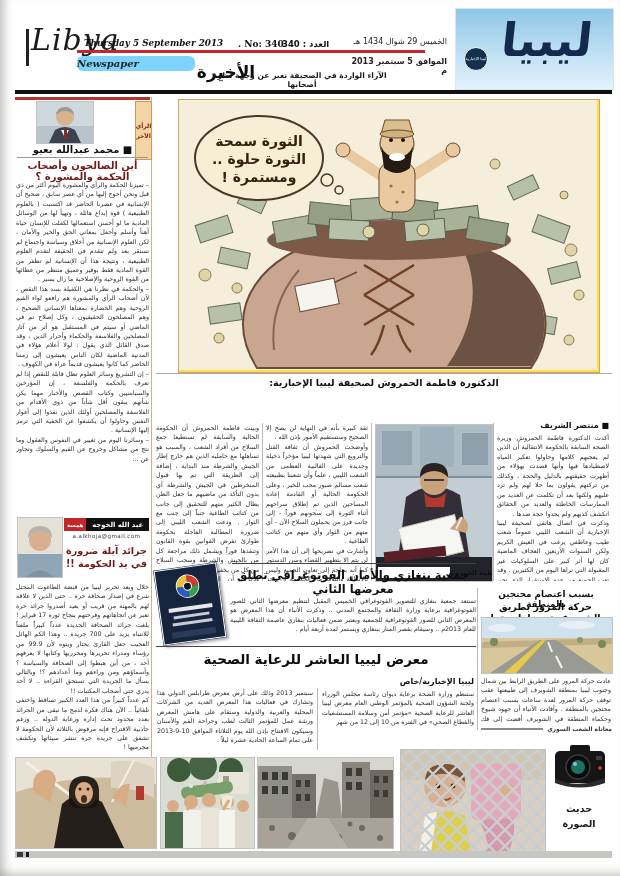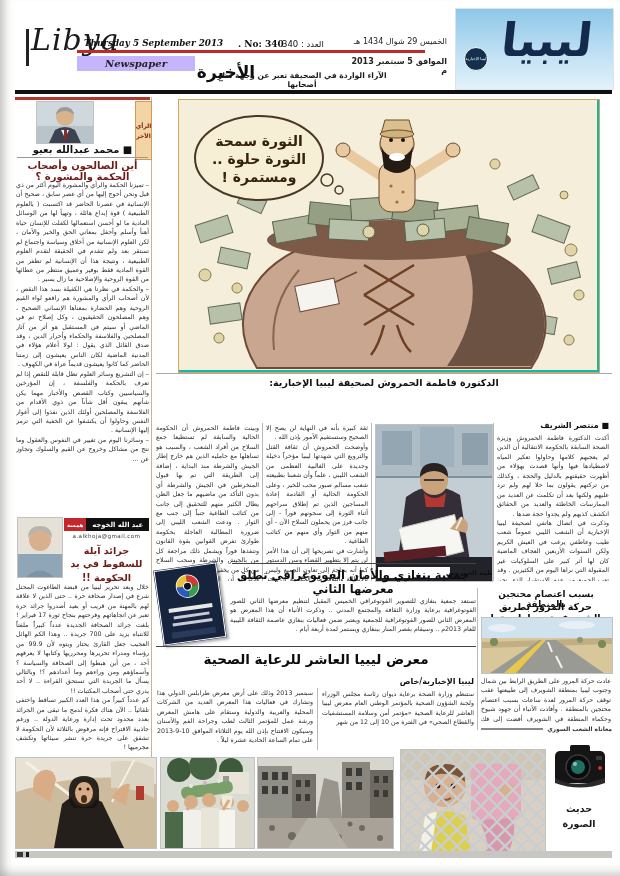--- a/index.html
+++ b/index.html
@@ -19,25 +19,25 @@
 </style>
 </head>
 <body>
 
 <div id="page">
 
   <div class="abs" style="left:26px;top:29px;width:3px;height:37px;background:#222;"></div>
   <div class="abs serif" style="left:31px;top:22px;font-style:italic;font-size:30px;color:#1a1a1a;letter-spacing:1px;">Libya</div>
   <div class="abs serif" style="left:84px;top:38px;font-size:8.8px;font-weight:bold;font-style:italic;color:#111;">Thursday 5 September 2013</div>
   <div class="abs" style="left:77px;top:50px;width:348px;height:3px;background:#c2272c;"></div>
-  <div class="abs" style="left:77px;top:56px;width:118px;height:15px;background:#c4b5fd;display:flex;align-items:center;justify-content:center;">
+  <div class="abs" style="left:77px;top:56px;width:118px;height:15px;background:#7dd3fc;display:flex;align-items:center;border-radius:6px;">
     <span class="serif" style="font-size:10px;font-weight:bold;font-style:italic;color:#222;">Newspaper</span>
   </div>
   <div class="abs serif" style="left:238px;top:39px;font-size:9px;font-weight:bold;color:#111;">. No: 340</div>
-  <div class="abs ar" style="left:282px;top:39px;font-size:8.5px;font-weight:normal;color:#111;">العدد : 340</div>
+  <div class="abs ar" style="left:282px;top:39px;font-size:8.5px;font-weight:bold;color:#111;">العدد : 340</div>
   <div class="abs ar" style="left:333px;top:37px;width:114px;text-align:right;font-size:8px;font-weight:normal;color:#222;">الخميس 29 شوال 1434 هـ</div>
   <div class="abs ar" style="left:343px;top:57px;width:104px;text-align:right;font-size:8px;font-weight:bold;color:#222;">الموافق 5 سبتمبر 2013 م</div>
   <div class="abs ar" style="left:172px;top:62px;width:60px;text-align:center;font-size:17px;font-weight:bold;color:#0d0d0d;margin-left:24px;">الأخيرة</div>
   <div class="abs ar" style="left:216px;top:71px;width:172px;text-align:center;font-size:7.6px;font-weight:bold;color:#1a1a1a;">الآراء الواردة في الصحيفة تعبر عن وجهة نظر أصحابها</div>
 
   <div class="abs" style="left:455px;top:8px;width:157px;height:80px;background:linear-gradient(180deg,#8ec7e8 0%,#bfe0f3 55%,#e3f2fa 100%);border:1px solid #d6e6ef;">
     <div class="abs ar" style="left:28px;top:4px;width:126px;text-align:center;font-size:46px;font-weight:bold;color:#142a4c;transform:skewX(-6deg);">ليبيا</div>
     <div class="abs" style="left:8px;top:38px;width:22px;height:22px;border-radius:50%;background:#14304f;border:1px solid #fff;display:flex;align-items:center;justify-content:center;">
       <span class="ar" style="font-size:4px;color:#fff;text-align:center;line-height:1.2;">ليبيا الإخبارية</span>
     </div>
@@ -74,21 +74,21 @@
     <rect y="36" width="44" height="23" fill="#8fa6b8"></rect>
     <path d="M8,59 Q22,46 36,59 Z" fill="#7d94a6"></path>
     <circle cx="22" cy="22" r="11" fill="#d9b08f"></circle>
     <path d="M10,20 Q10,8 22,8 Q34,8 34,20 Q29,13 22,13 Q15,13 10,20 Z" fill="#b8b4ac"></path>
   </svg>
   <div class="abs" style="left:64px;top:518px;width:85px;height:13px;background:#101010;display:flex;align-items:center;">
     <span style="background:#c2272c;color:#fff;font-size:5.5px;font-weight:bold;height:13px;display:flex;align-items:center;padding:0 3px;">همسة</span>
     <span class="ar" style="flex:1;text-align:center;color:#fff;font-size:6.8px;font-weight:bold;">عبد الله الخوجه</span>
   </div>
   <div class="abs" style="left:64px;top:533px;width:85px;text-align:center;font-size:5.6px;letter-spacing:.4px;color:#3a3a3a;">a.alkhoja@gmail.com</div>
-  <div class="abs ar" style="left:64px;top:544px;width:85px;text-align:center;font-size:9.6px;font-weight:bold;color:#6e1b17;line-height:1.4;">جرائد آيلة للسقوط في يد الحكومة !!</div>
+  <div class="abs ar" style="left:64px;top:544px;width:85px;text-align:center;font-size:9.6px;font-weight:bold;color:#6e1b17;line-height:1.4;">جرائد آيلة ضرورة في يد الحكومة !!</div>
   <div class="abs ar body-text" style="left:16px;top:582px;width:133px;height:171px;">خلال وبعد تحرير ليبيا من قبضة الطاغوت المحتل شرع في إصدار صحافة حرة .. حتى الذين لا علاقة لهم بالمهنة من قريب أو بعيد أصدروا جرائد حرة تعبر عن اتجاهاتهم وفرحتهم بنجاح ثورة 17 فبراير ! بلغت جرائد الصحافة الجديدة عدداً كبيراً ملفتاً للانتباه يزيد على 700 جريدة .. وهذا الكم الهائل العجيب جعل القارئ يحتار ويتوه لأن 99.9 من رؤساء ومدراء تحريرها ومحرريها وكتابها لا يعرفهم أحد ، من أين هبطوا إلى الصحافة والسياسة ؟ وأسماؤهم ومن وراءهم وما أعدادهم ؟! وبالتالي يسأل ما الجريدة التي تستحق القراءة .. لا أحد يدري حتى أصحاب المكتبات !!
 كم عدداً كبيراً من هذا العدد الكبير تساقط واختفى تلقائياً .. الآن هناك فكرة لدمج ما تبقى من الجرائد بعدد محدود تحت إدارة ورعاية الدولة .. ورغم جاذبية الاقتراح فإنه مرفوض بالثلاثة لأن الحكومة لا تشفق على جريدة حرة تنشر سيئاتها وتكشف مجرميها !</div>
 
   <svg class="abs photo" style="left:15px;top:757px;" width="140" height="90" viewBox="0 0 140 90">
     <rect width="140" height="90" fill="#cdbb9e"></rect>
     <path d="M0,0 L140,0 L140,26 Q80,10 0,34 Z" fill="#e8e2d4"></path>
     <path d="M95,4 Q120,0 138,10 L138,40 Q115,28 95,30 Z" fill="#dcd4c2"></path>
     <line x1="10" y1="4" x2="58" y2="40" stroke="#f4f0e6" stroke-width="3"></line>
     <line x1="118" y1="2" x2="96" y2="44" stroke="#f4f0e6" stroke-width="2"></line>
     <path d="M38,90 L46,46 Q62,30 86,44 L108,90 Z" fill="#241f1a"></path>
@@ -96,21 +96,21 @@
     <path d="M53,36 Q52,18 68,18 Q84,18 83,36 Q84,46 78,50 L58,50 Q52,46 53,36 Z" fill="#17130f" opacity=".9"></path>
     <ellipse cx="68" cy="35" rx="9" ry="11" fill="#d8ad85"></ellipse>
     <ellipse cx="68" cy="41" rx="3" ry="4" fill="#4a2c1c"></ellipse>
     <circle cx="64" cy="31" r="1.5" fill="#241a12"></circle>
     <circle cx="72" cy="31" r="1.5" fill="#241a12"></circle>
     <path d="M18,34 Q14,16 28,12 Q38,10 40,22 L34,44 Z" fill="#d8ad85"></path>
     <path d="M96,40 Q104,24 114,26 L110,48 Z" fill="#d8ad85"></path>
     <rect x="120" y="28" width="8" height="14" fill="#b03a30"></rect>
   </svg>
 
-  <div class="abs" style="left:178px;top:99px;width:420px;height:272px;border:1px solid #d7a35f;background:#14b8a6;">
+  <div class="abs" style="left:178px;top:99px;width:420px;height:272px;border:1px solid #d7a35f;background:#fde047;">
     <svg width="418" height="270" viewBox="0 0 418 270">
       <rect width="418" height="270" fill="#f4eeda"></rect>
 
       <g stroke="#5f6a55" stroke-width="1" fill="#b7c0a8">
         <rect x="18" y="120" width="34" height="18" transform="rotate(-18 35 129)"></rect>
         <rect x="40" y="150" width="30" height="16" transform="rotate(12 55 158)"></rect>
         <rect x="355" y="120" width="34" height="18" transform="rotate(20 372 129)"></rect>
         <rect x="370" y="165" width="30" height="16" transform="rotate(-14 385 173)"></rect>
         <rect x="330" y="80" width="28" height="15" transform="rotate(-25 344 87)"></rect>
         <rect x="60" y="95" width="26" height="14" transform="rotate(24 73 102)"></rect>

